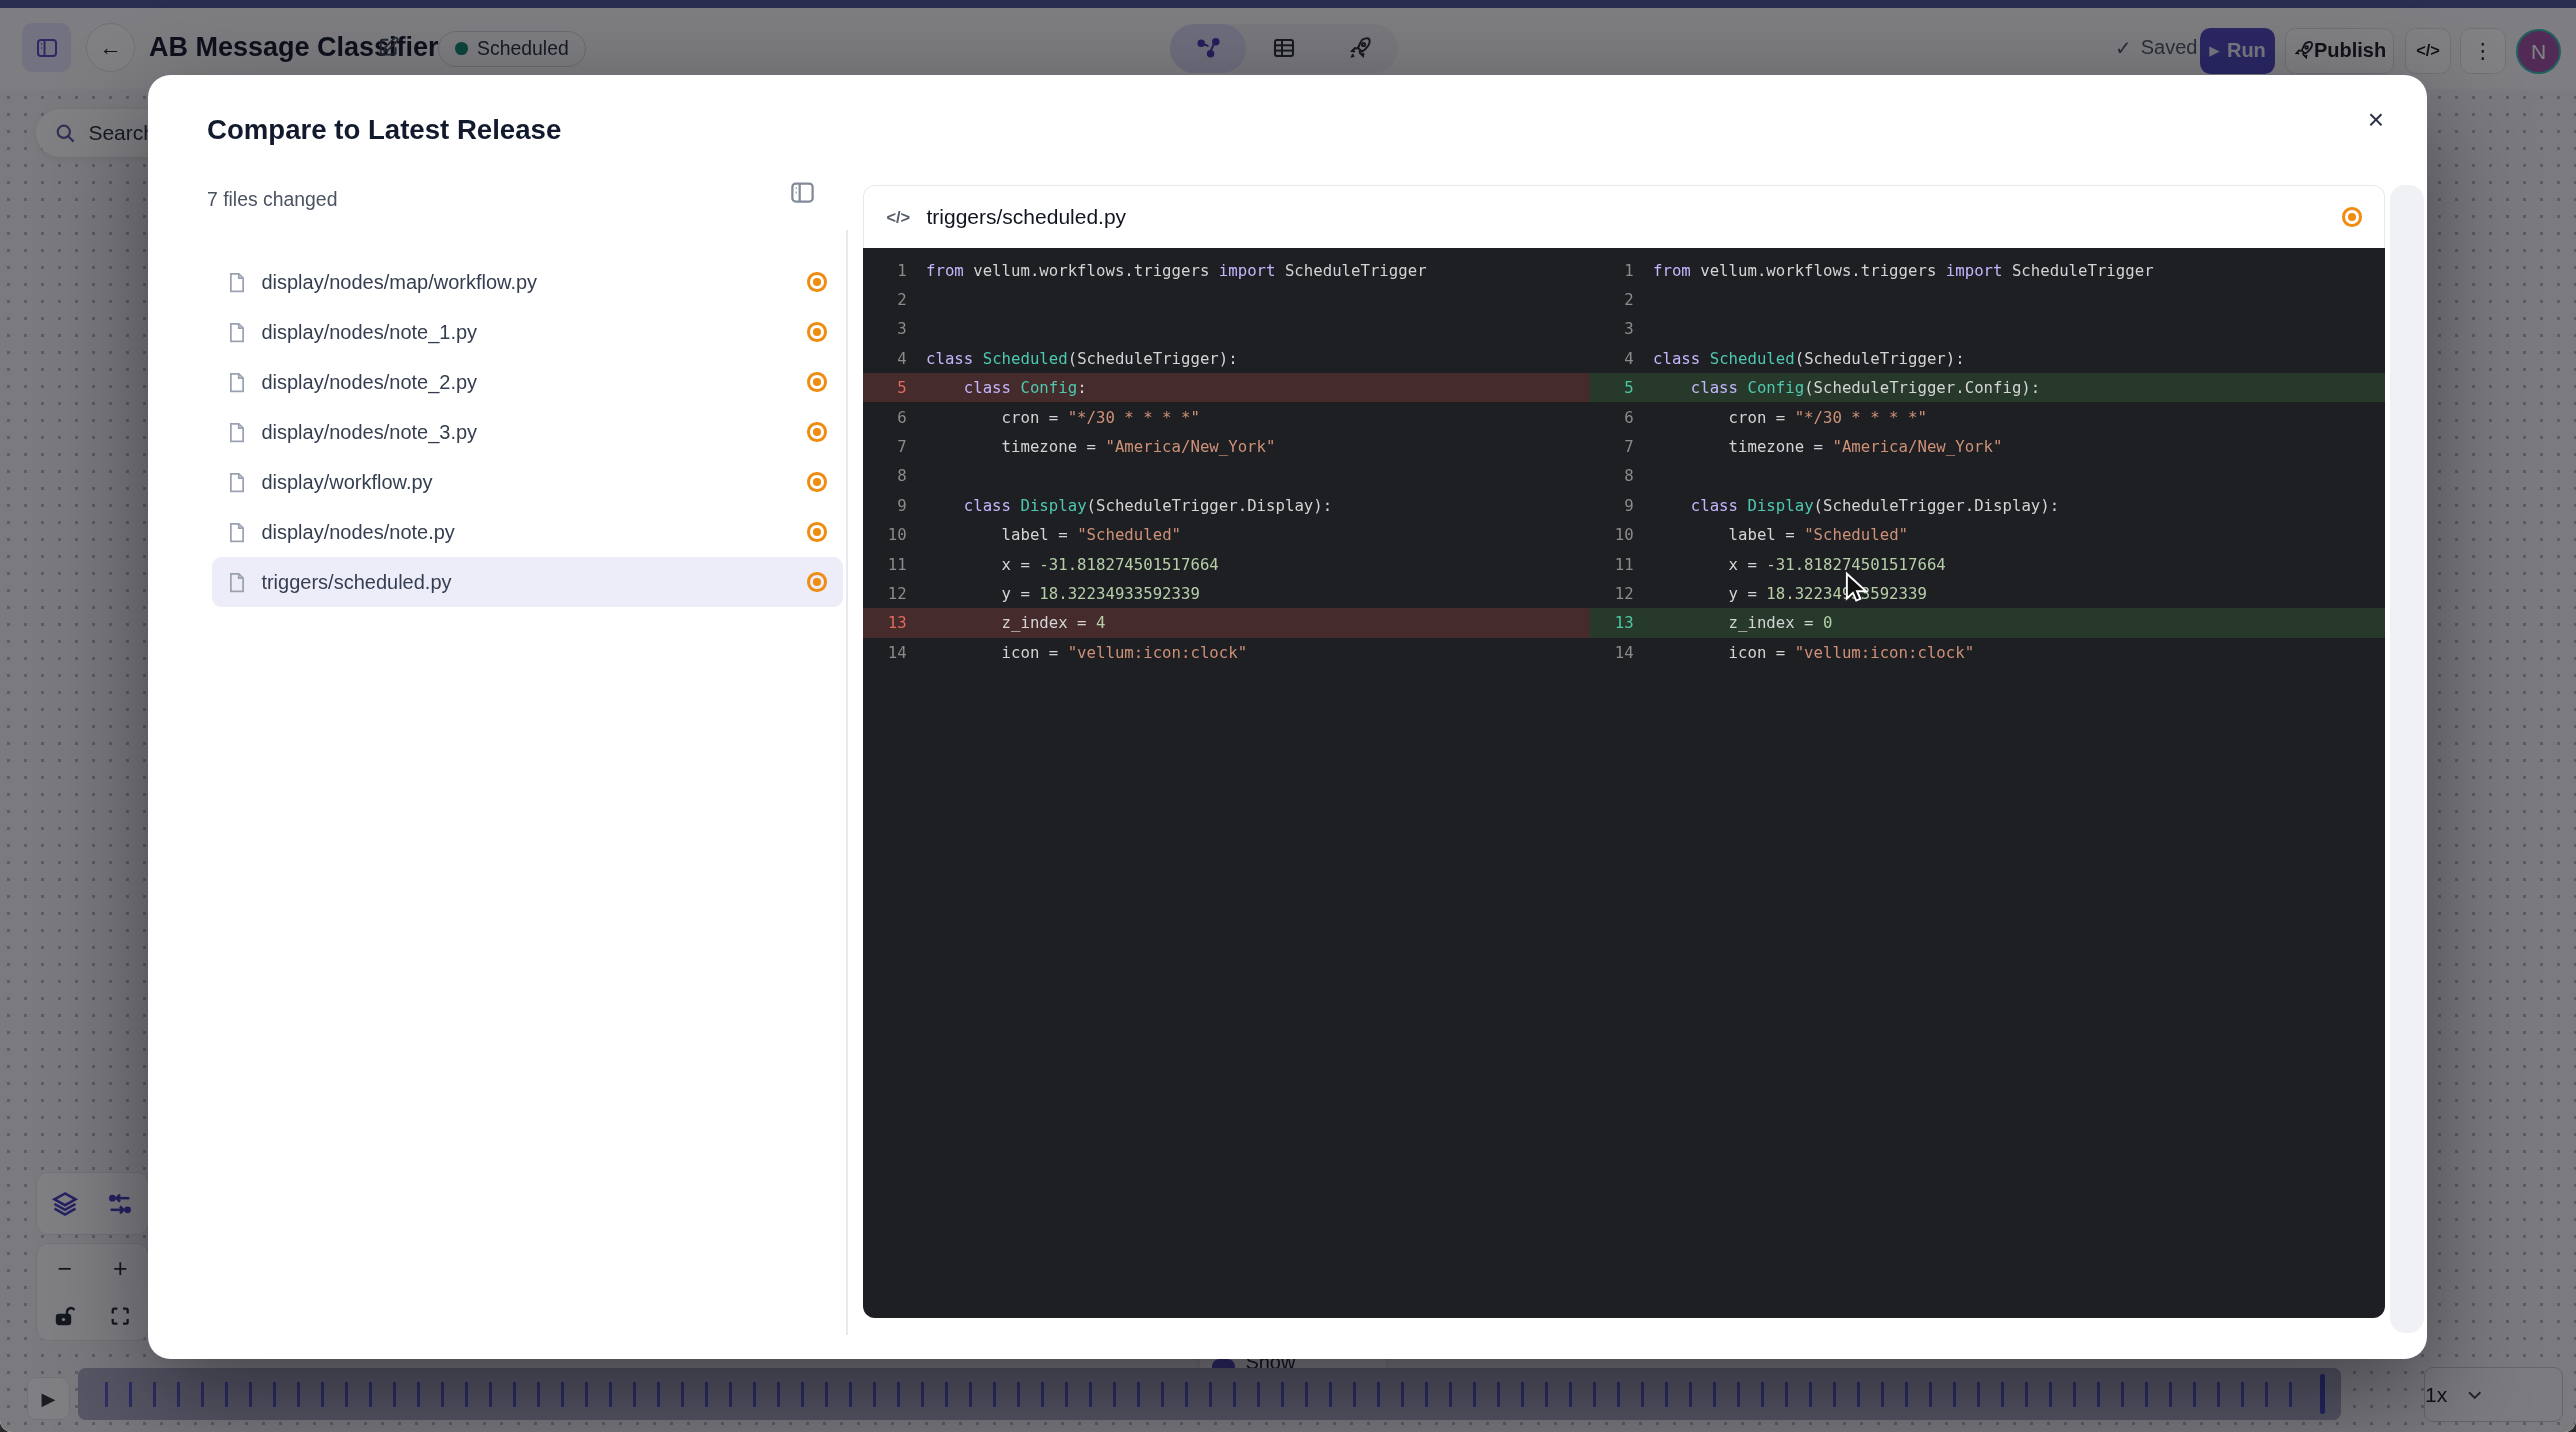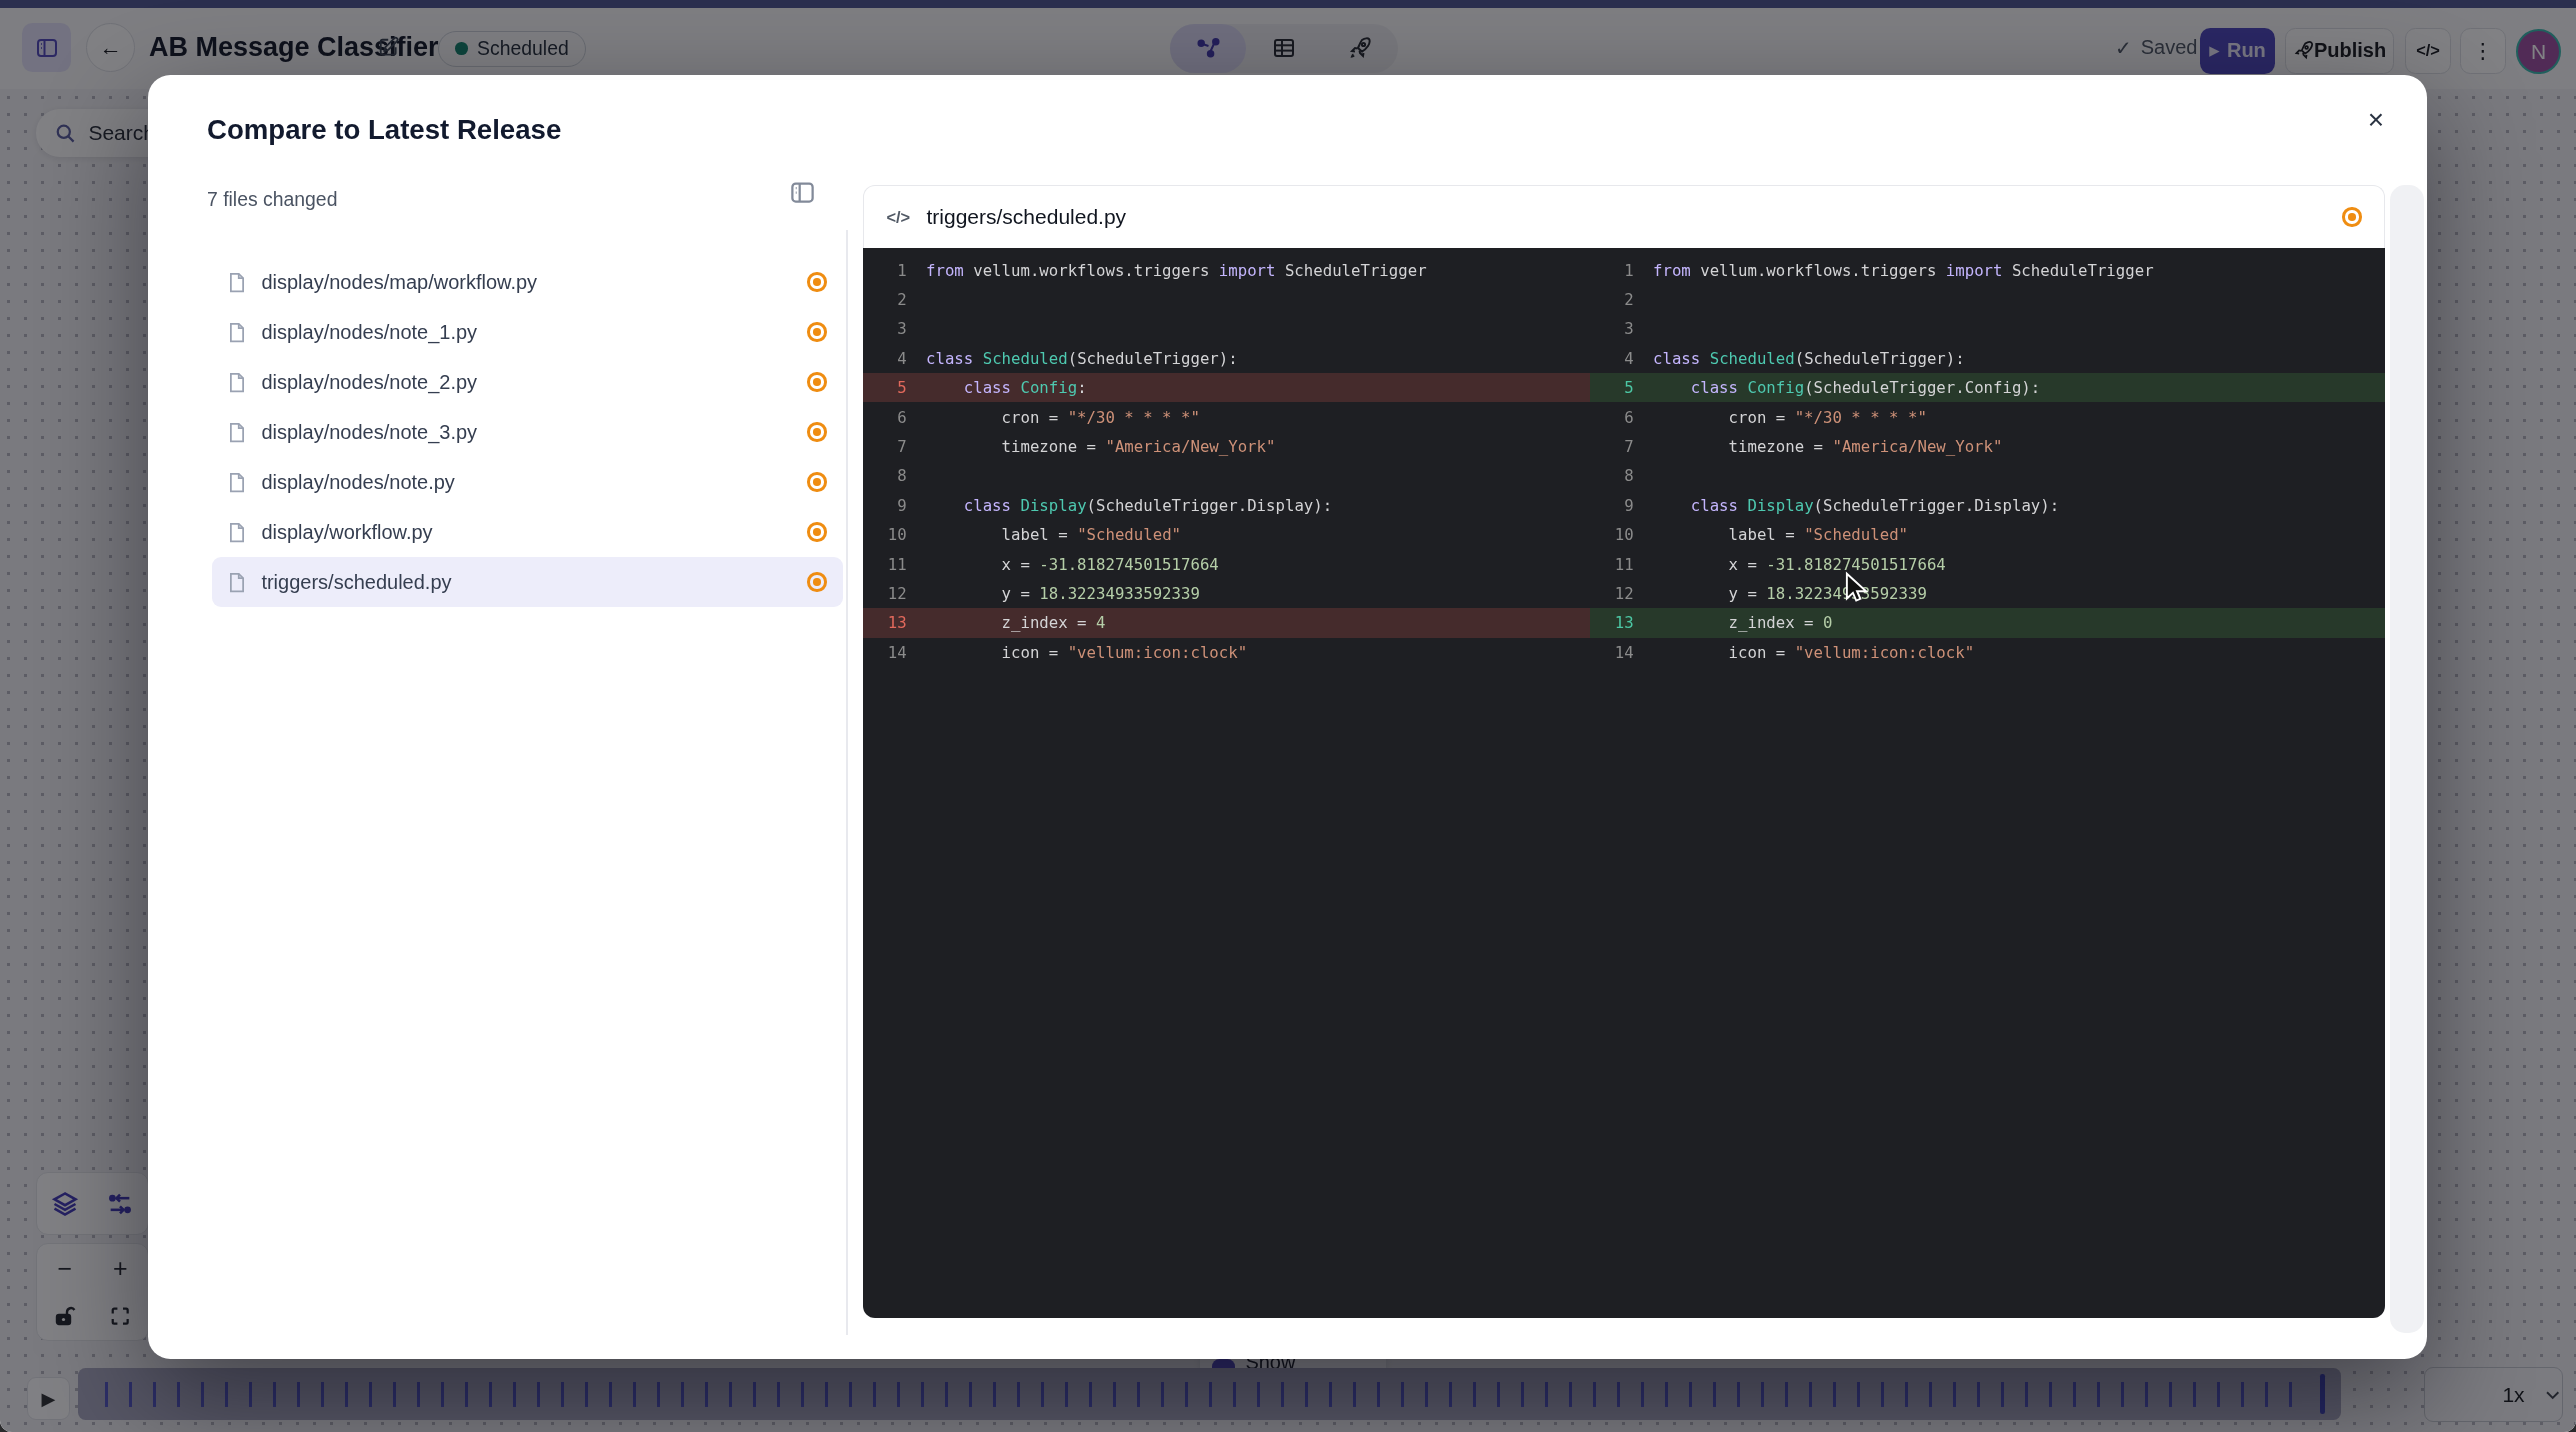--- a/index.html
+++ b/index.html
@@ -41,21 +41,21 @@
   #pill-zoom { left:36px; top:1243px; width:113px; height:98px; grid-template-columns:1fr 1fr; grid-template-rows:1fr 1fr; }
   .zoomglyph { font-size:25px; color:#20242c; }
 
   
   #bottombar { position:absolute; left:0; top:1358px; width:2576px; height:64px; }
   #btn-play { position:absolute; left:27px; top:19.4px; width:43px; height:43px; border-radius:9px; background:#fdfdfe; border:1.5px solid #e0e2e8; display:flex; align-items:center; justify-content:center; font-size:18px; color:#2d2f33; }
   #timeline { position:absolute; left:78px; top:10.4px; width:2263px; height:52px; border-radius:7.5px; background:#a8a8c0; overflow:hidden; }
   #ticks { position:absolute; left:27px; top:0; height:52px; display:flex; align-items:center; gap:21px; }
   .tick { width:3px; height:25px; background:#5055c5; flex:none; }
   #playhead { position:absolute; left:2242px; top:6px; width:4.5px; height:40px; background:#3d43b8; border-radius:2.2px; }
-  #rate { position:absolute; left:2424px; top:9px; width:139px; height:55px; border:1.5px solid #c3c6d0; border-radius:9px; background:#f2f3f6; display:flex; align-items:center; justify-content:flex-end; gap:18px; }
+  #rate { position:absolute; left:2424px; top:9px; width:139px; height:55px; border:1.5px solid #c3c6d0; border-radius:9px; background:#f2f3f6; display:flex; align-items:center; justify-content:flex-start; gap:18px; }
   #rate span { font-size:21px; color:#15181e; }
   #show-console { position:absolute; left:1199px; top:1342px; width:188px; height:63px; background:#fbfbfd; border:1.5px solid #e3e5ea; border-radius:10.4px 10.4px 0 0; display:flex; align-items:center; gap:10.4px; padding:0 12px; box-shadow:0 -1.5px 7.5px rgba(20,20,40,.08); }
   #console-ic { width:30px; height:30px; border-radius:7.5px; background:#534ac4; color:#fff; font-size:14px; font-weight:700; display:flex; align-items:center; justify-content:center; }
   #show-console .lbl { font-size:20px; color:#191d26; }
 
   
   #overlay { position:absolute; inset:0; background:rgba(13,13,20,.52); z-index:50; }
   #modal { position:absolute; left:148px; top:75px; width:2279px; height:1284px; background:#fff; border-radius:22.4px; z-index:100; box-shadow:0 37px 104px rgba(0,0,10,.45); }
   #modal-title { position:absolute; left:59px; top:39px; font-size:27.6px; font-weight:700; color:#121a2e; }
   #modal-close { position:absolute; right:30px; top:24px; width:42px; height:42px; display:flex; align-items:center; justify-content:center; font-size:28px; color:#2a3342; }
@@ -412,31 +412,31 @@
     <span class="fname">display/nodes/note_3.py</span>
     <span class="radio-dot"></span>
   </div>
         <div class="file-row">
     <span>
       <svg width="18" height="21" viewBox="0 0 20 24" fill="none" stroke="#9aa2b2" stroke-width="2">
               <path d="M3 2h9l5 5v15H3V2z"></path>
               <path d="M12 2v5h5"></path>
             </svg>
     </span>
+    <span class="fname">display/workflow.py</span>
+    <span class="radio-dot"></span>
+  </div>
+        <div class="file-row">
+    <span>
+      <svg width="18" height="21" viewBox="0 0 20 24" fill="none" stroke="#9aa2b2" stroke-width="2">
+              <path d="M3 2h9l5 5v15H3V2z"></path>
+              <path d="M12 2v5h5"></path>
+            </svg>
+    </span>
     <span class="fname">display/nodes/note.py</span>
-    <span class="radio-dot"></span>
-  </div>
-        <div class="file-row">
-    <span>
-      <svg width="18" height="21" viewBox="0 0 20 24" fill="none" stroke="#9aa2b2" stroke-width="2">
-              <path d="M3 2h9l5 5v15H3V2z"></path>
-              <path d="M12 2v5h5"></path>
-            </svg>
-    </span>
-    <span class="fname">display/workflow.py</span>
     <span class="radio-dot"></span>
   </div>
         <div class="file-row selected">
     <span>
       <svg width="18" height="21" viewBox="0 0 20 24" fill="none" stroke="#9aa2b2" stroke-width="2">
               <path d="M3 2h9l5 5v15H3V2z"></path>
               <path d="M12 2v5h5"></path>
             </svg>
     </span>
     <span class="fname">triggers/scheduled.py</span>

